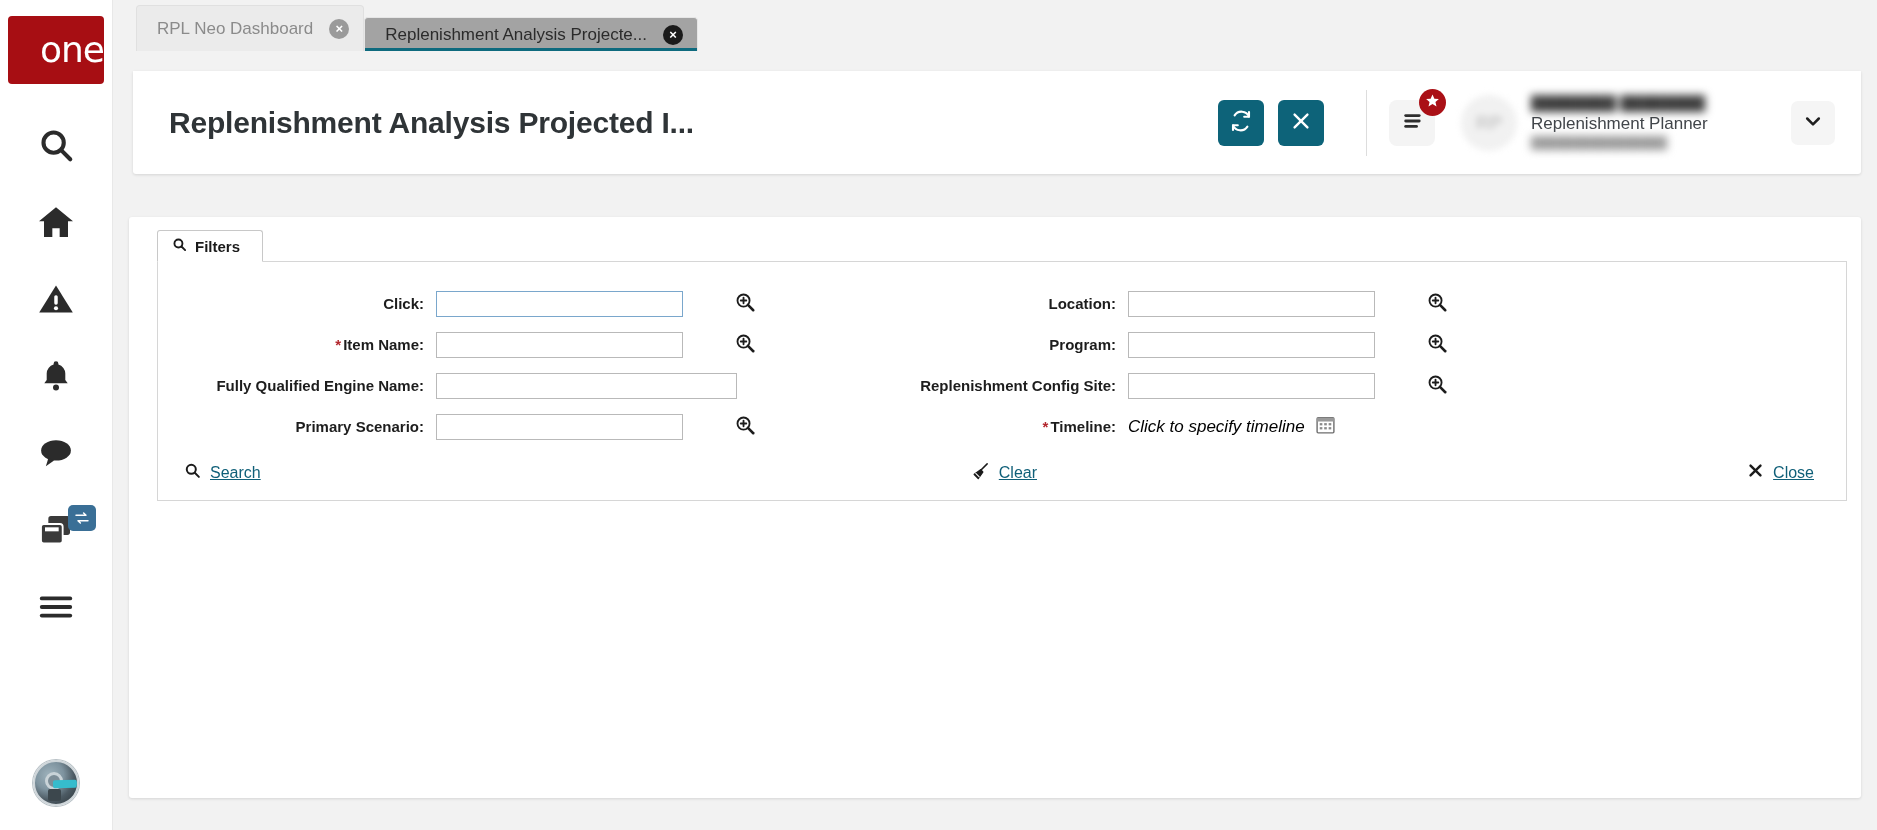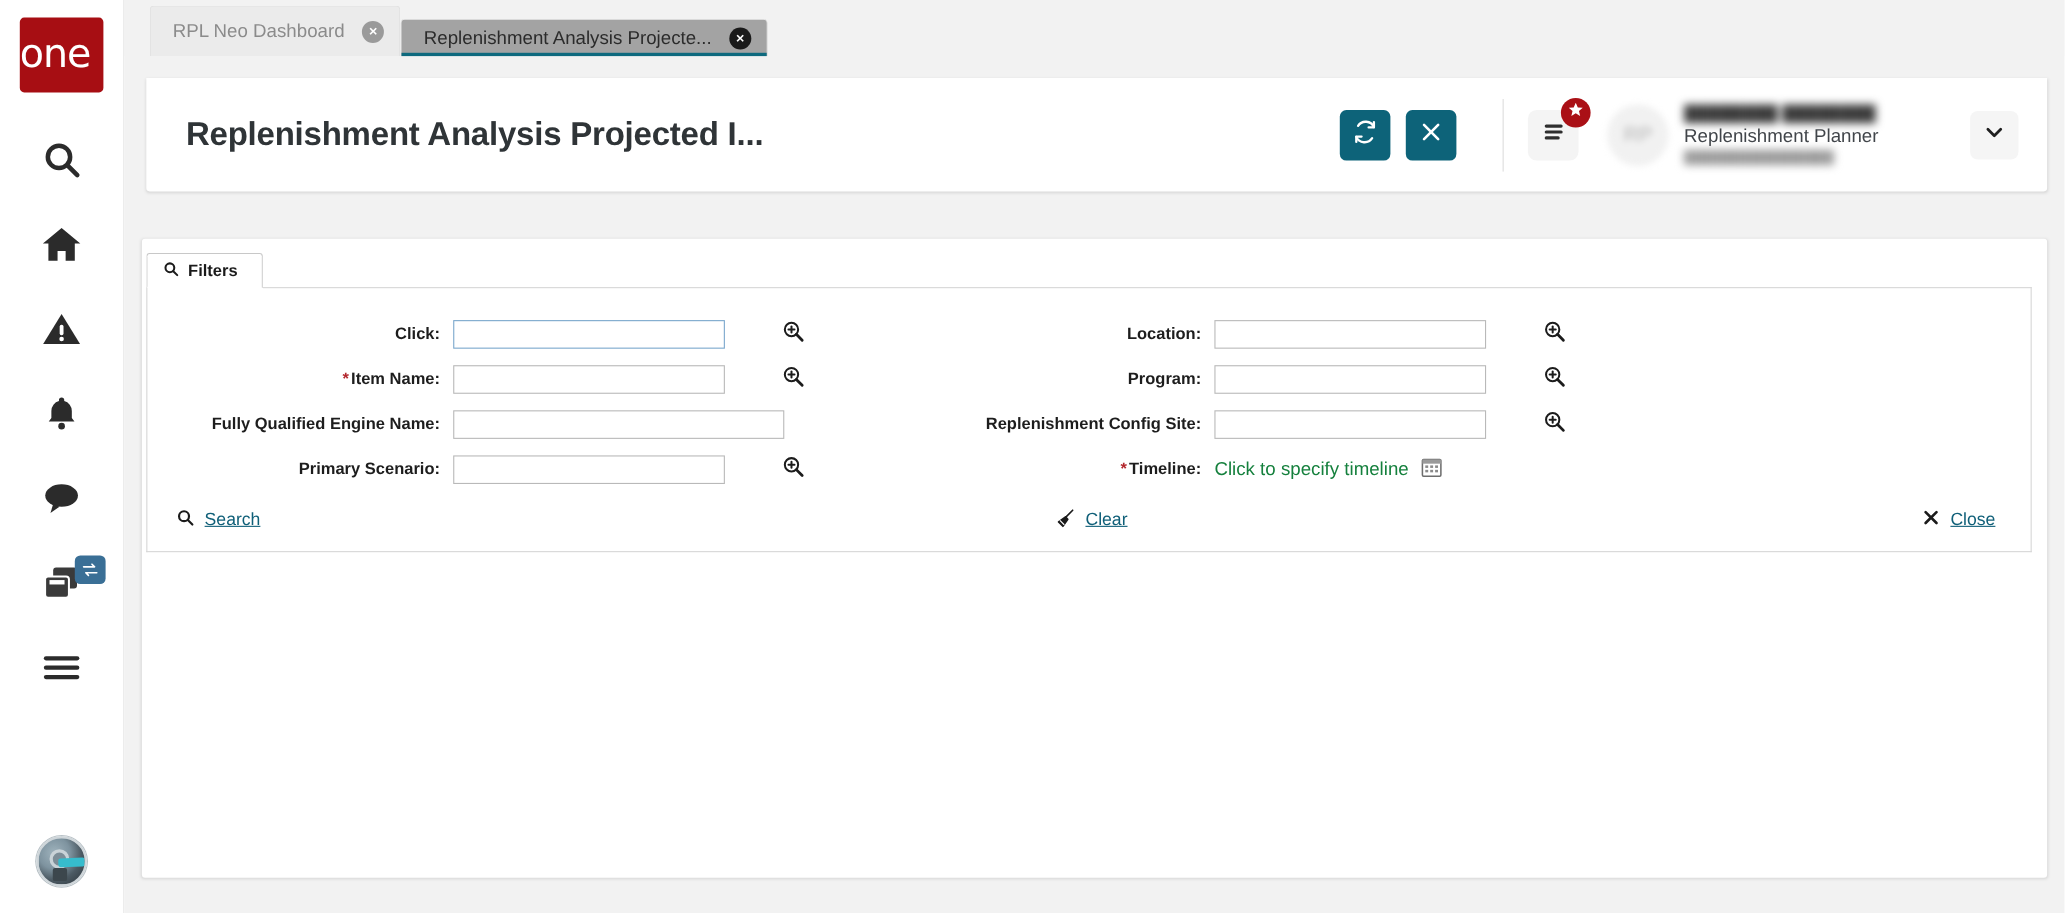--- a/index.html
+++ b/index.html
@@ -27,25 +27,25 @@
     height: 830px;
     background: #ffffff;
     border-right: 1px solid #e8e8e8;
     display: flex;
     flex-direction: column;
     align-items: center;
     position: relative;
     z-index: 5;
   }
   .brand {
-    width: 76px; height: 68px;
+    width: 96px; height: 68px;
     margin-top: 16px;
     background: #a70e13;
     border-radius: 4px;
-    display: flex; align-items: center; justify-content: flex-start;
+    display: flex; align-items: center; justify-content: flex-end;
   }
   .brand-text {
     color: #ffffff;
     font-size: 36px;
     font-weight: 400;
     letter-spacing: -1px;
     font-family: "DejaVu Sans", sans-serif;
     line-height: 1;
   }
   .rail-icons {
@@ -299,21 +299,21 @@
     cursor: pointer;
   }
 
   
   .content-card {
     margin: 23px 16px 32px 16px;
     background: #ffffff;
     flex: 1 1 auto;
     border-radius: 3px;
     box-shadow: 0 1px 3px rgba(0,0,0,0.12);
-    padding: 13px 14px 14px 4px;
+    padding: 13px 14px 14px 28px;
     overflow: hidden;
   }
 
   
   .tabs-row {
     display: flex;
     align-items: flex-end;
     height: 32px;
   }
   .filters-tab {
@@ -383,21 +383,22 @@
   }
   .lookup-ico { cursor: pointer; }
   .timeline-cell {
     display: flex;
     align-items: center;
     gap: 10px;
     cursor: pointer;
   }
   .timeline-text {
     font-size: 17px;
-    color: #15803d;
+    font-style: italic;
+    color: #000000;
     white-space: nowrap;
   }
   .cal-ico { cursor: pointer; }
 
   .actions-row {
     display: flex;
     justify-content: space-between;
     align-items: center;
     gap: 34px;
     padding: 14px 6px 2px 0;

